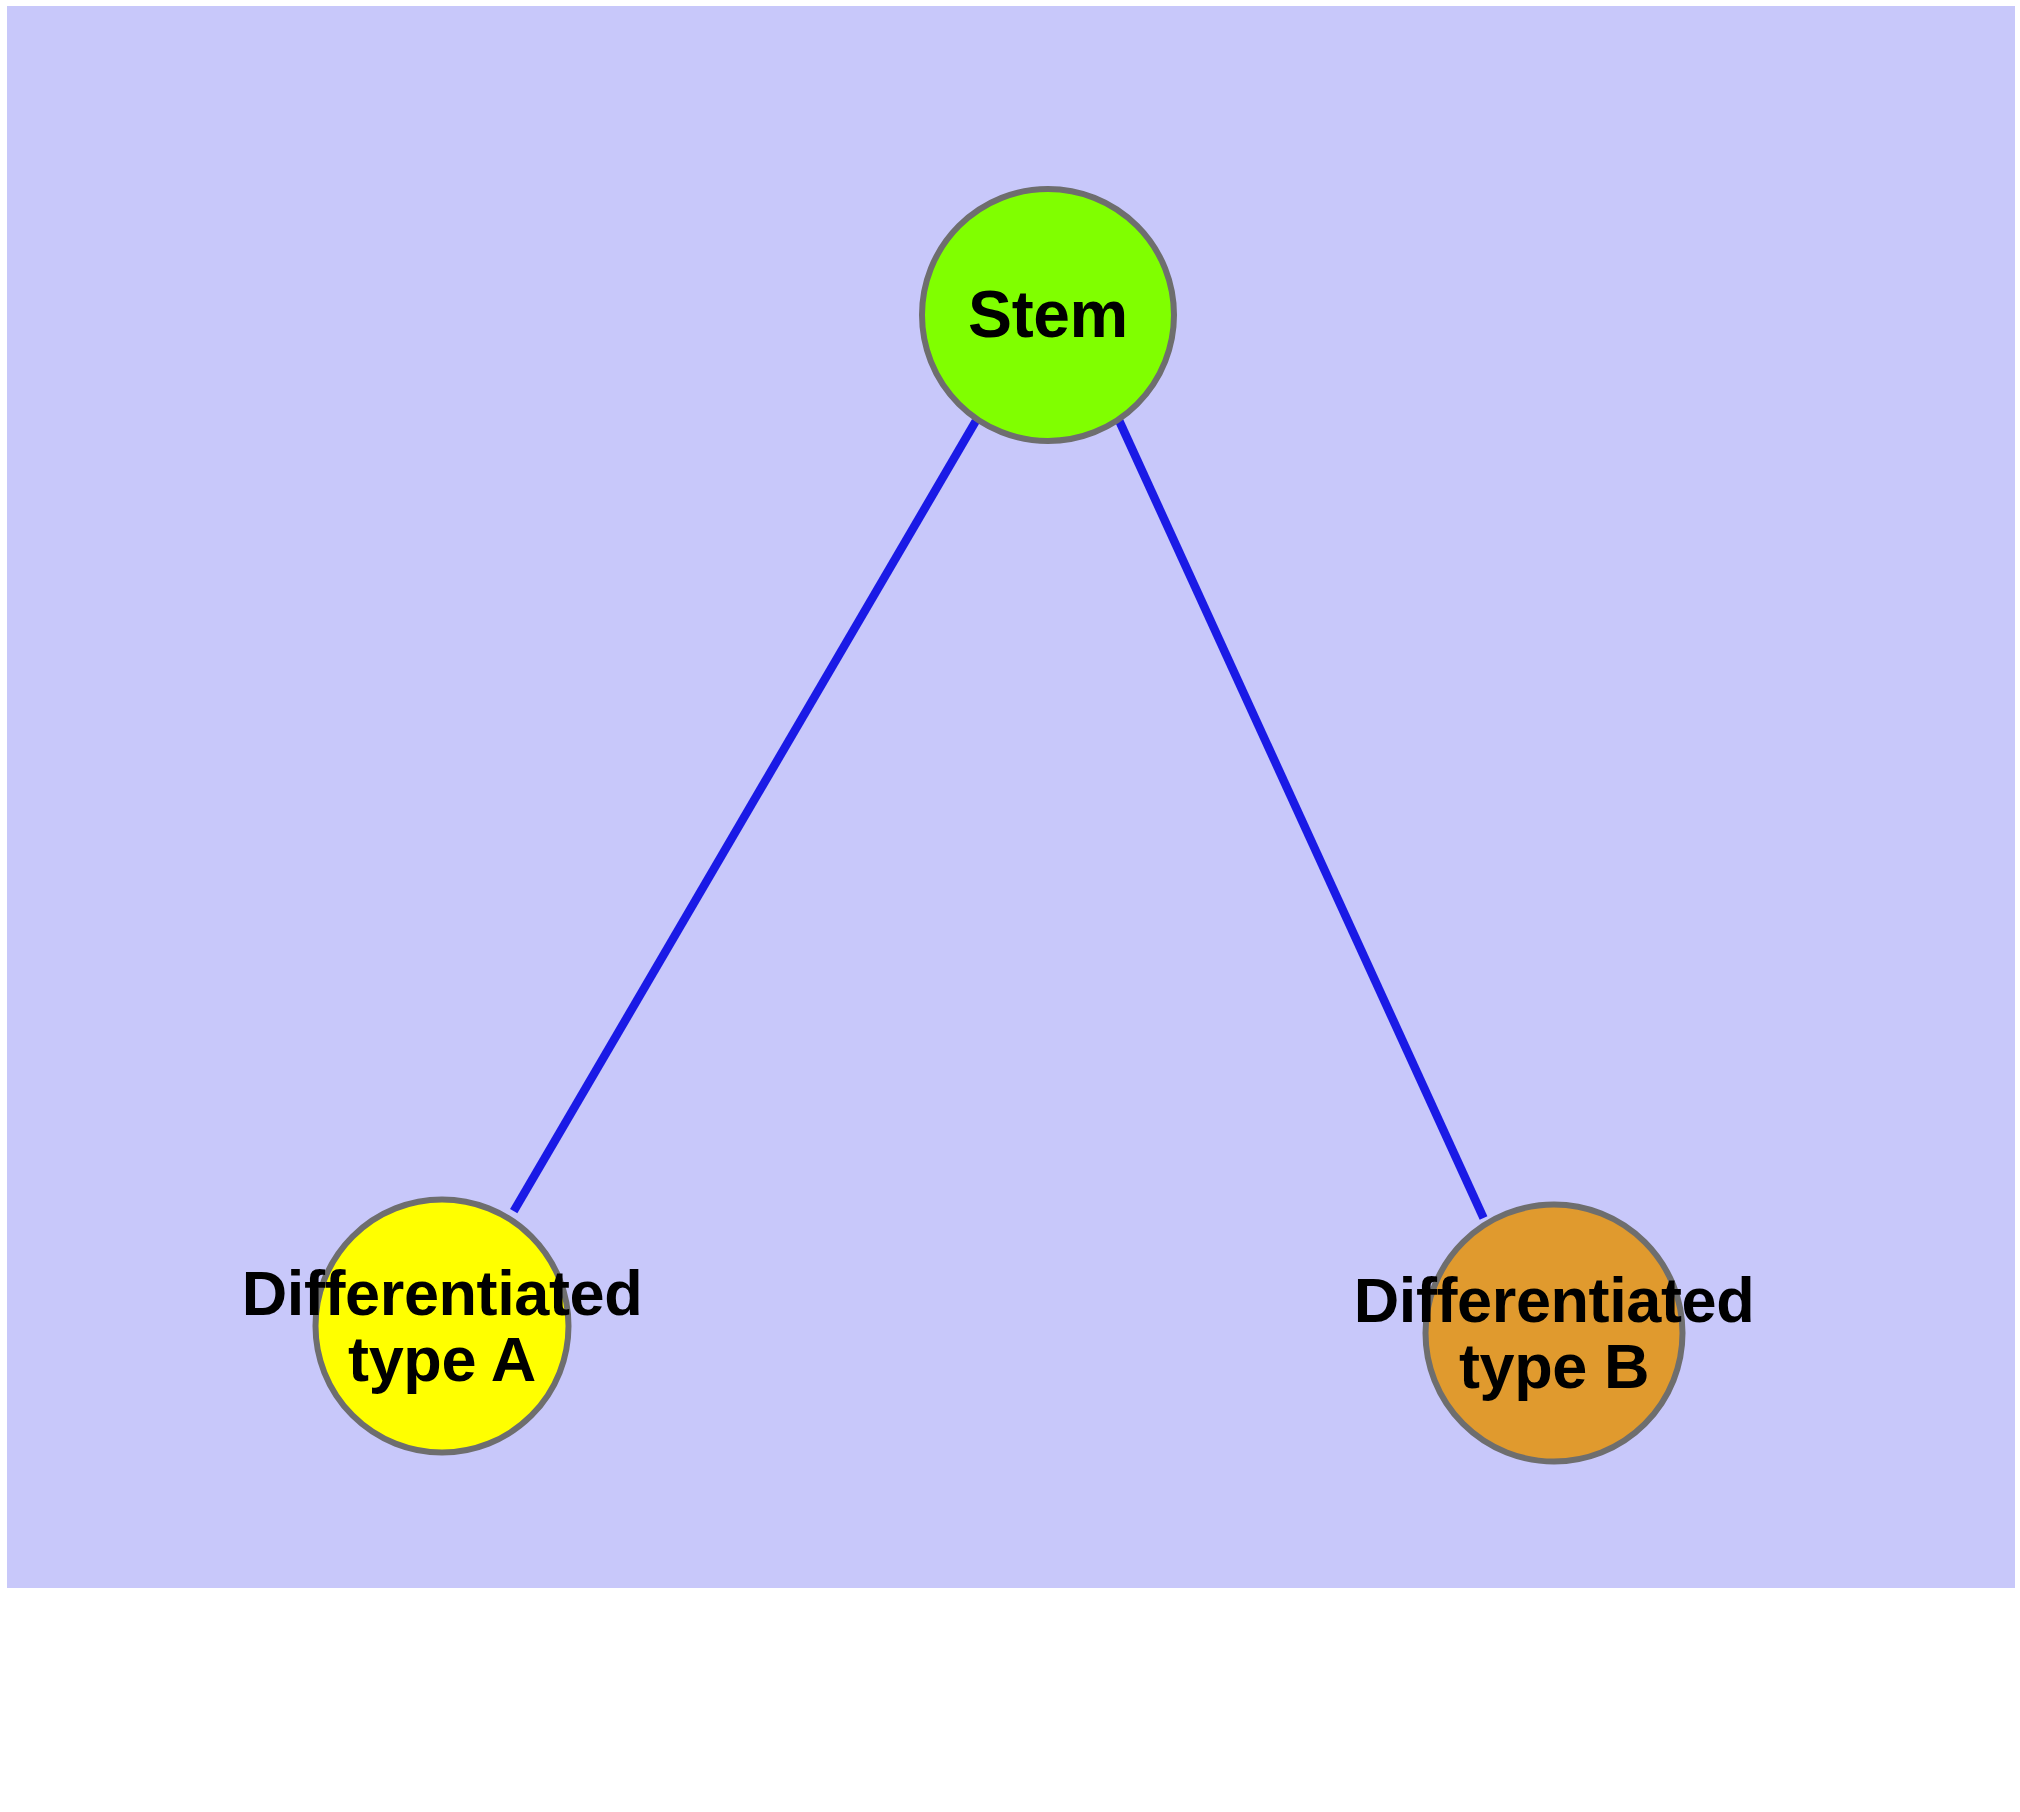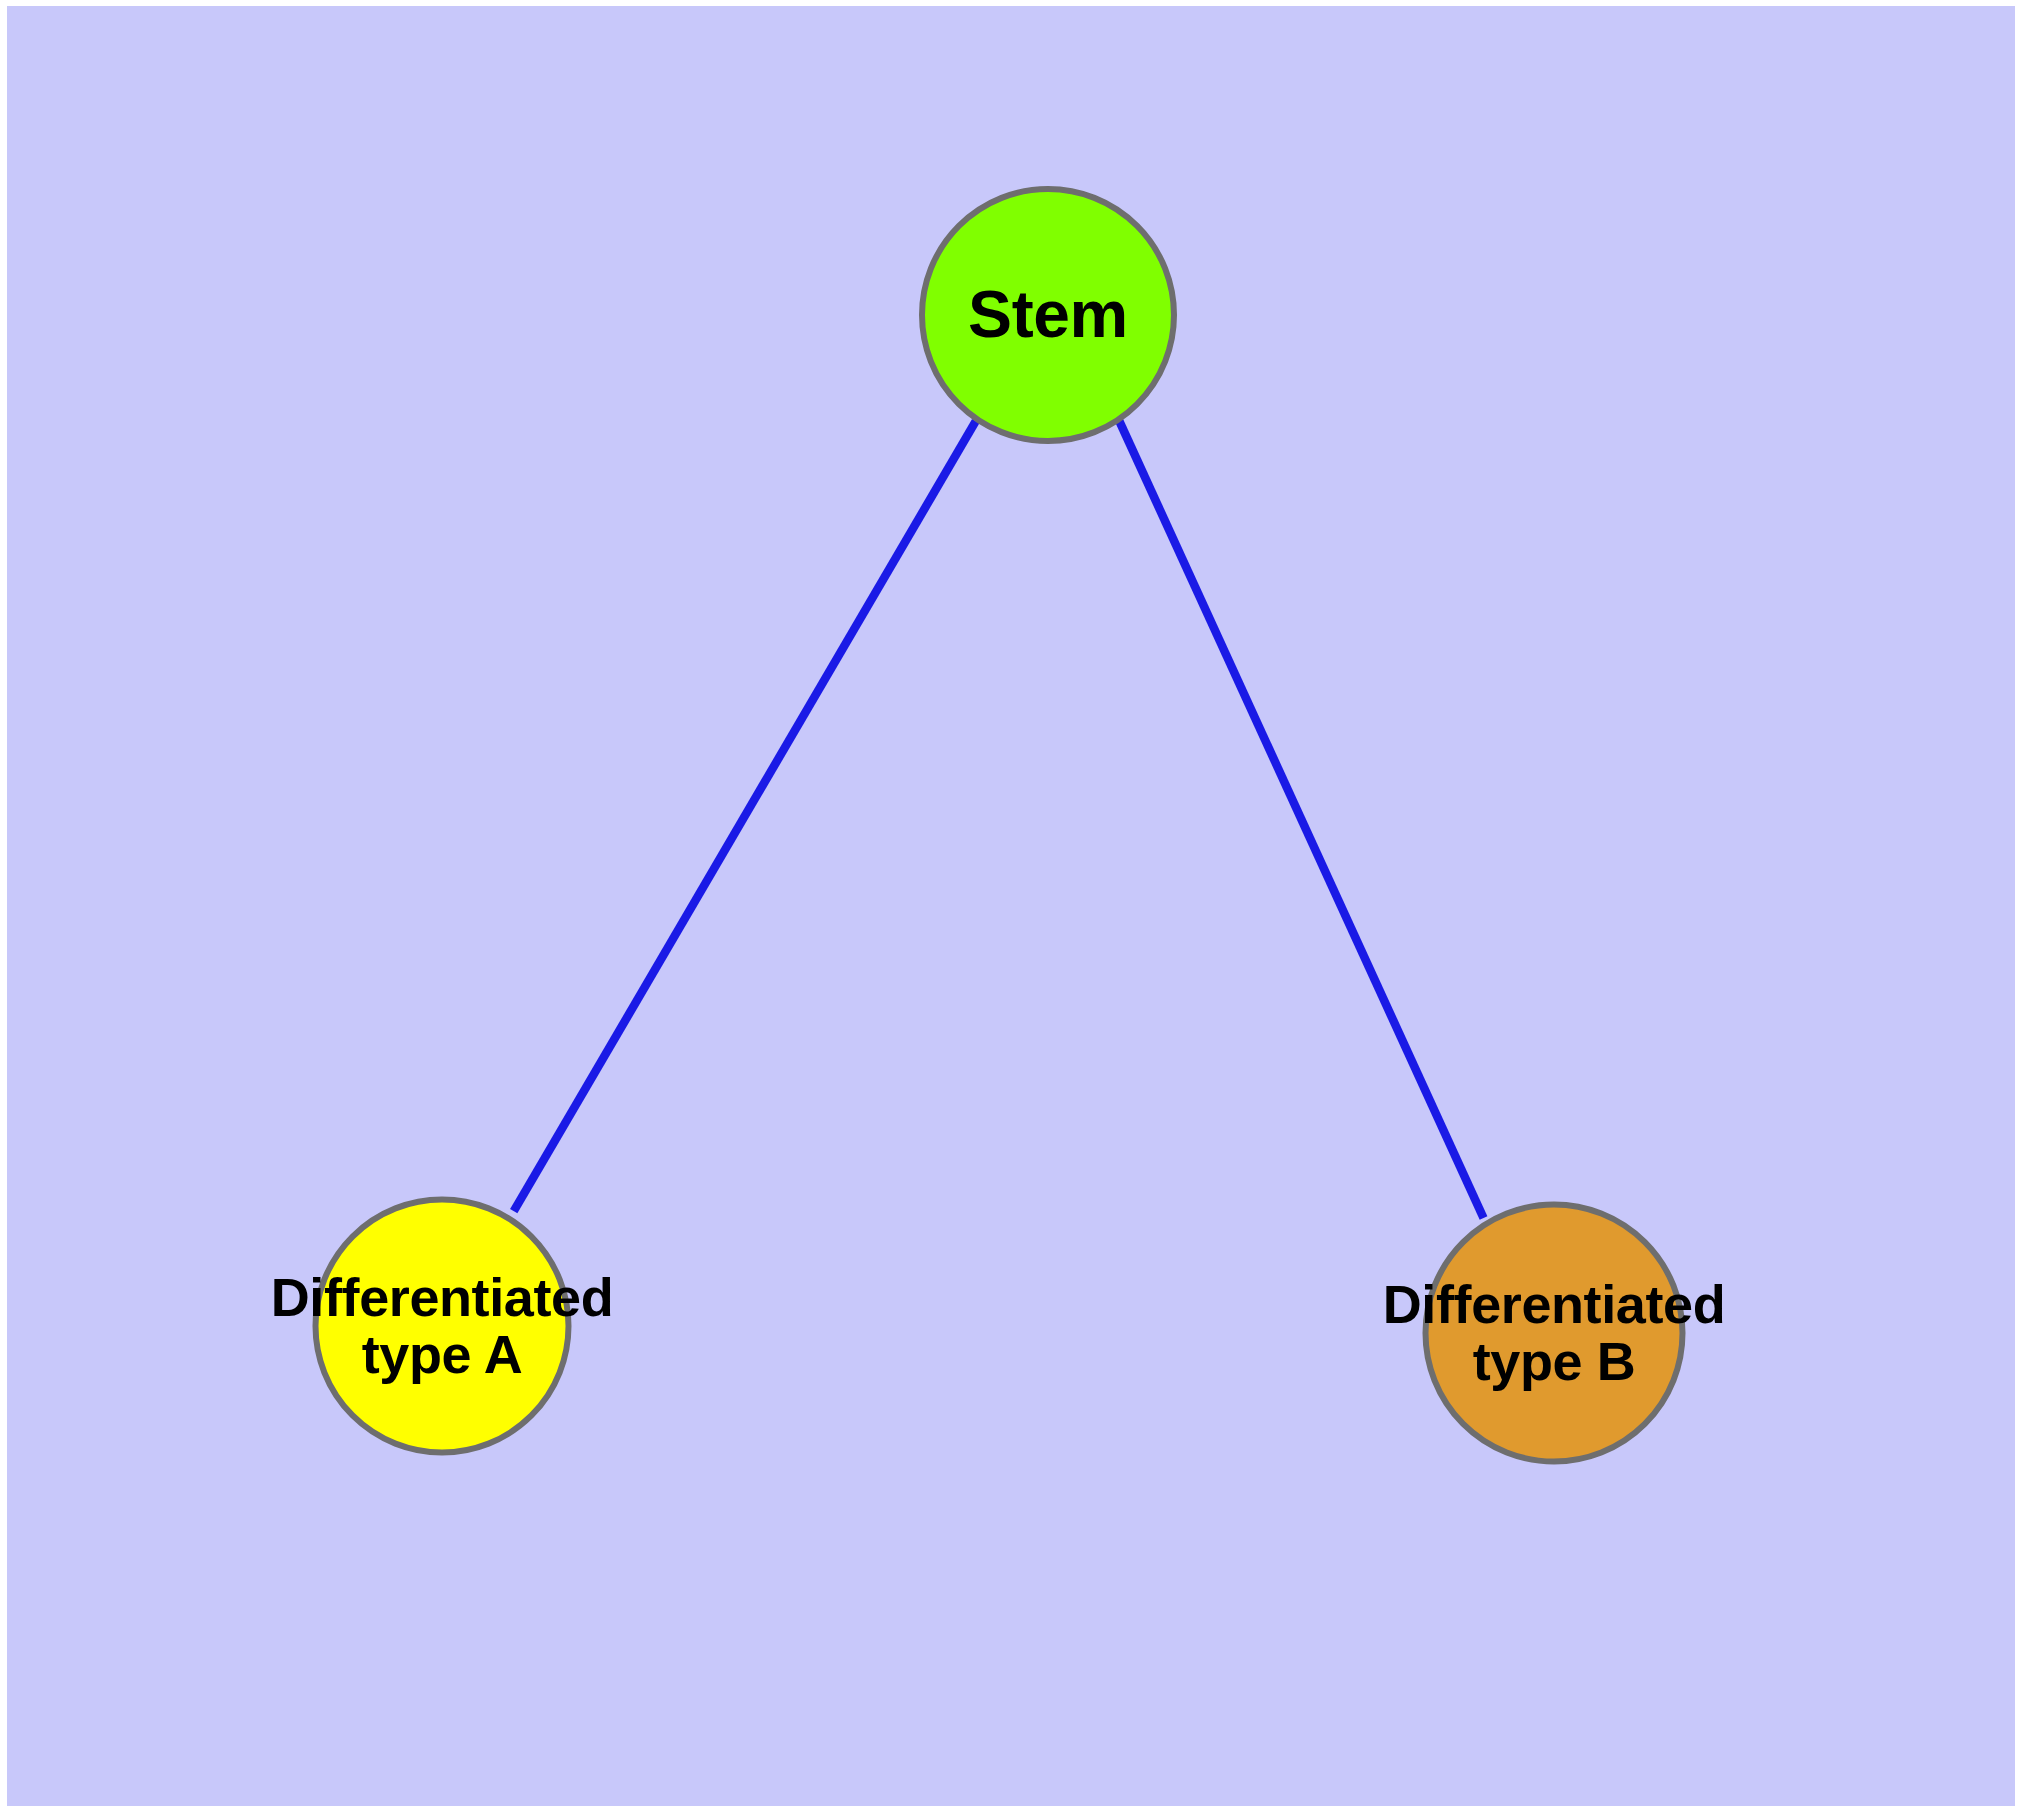--- a/index.html
+++ b/index.html
@@ -51,27 +51,27 @@
     top: 50%;
     transform: translate(-50%, -50%);
     color: #000000;
     font-weight: bold;
     text-align: center;
     white-space: pre;
     line-height: 1.06;
     letter-spacing: -0.4px;
     pointer-events: none;
   }
-  .label-lg { font-size: 54px; }
+  .label-lg { font-size: 63px; }
   .label-sm { font-size: 66px; }
 </style>
 </head>
 <body>
 
-<div id="canvas" style="width: 2021px; height: 1812px; background: rgb(255, 255, 255);">
+<div id="canvas" style="width: 2021px; height: 1588px; background: rgb(255, 255, 255);">
 
   <div id="plot-area" style="background: rgb(200, 200, 250);"></div>
 
   <svg id="graph-svg" viewBox="0 0 2384 2138" preserveAspectRatio="none">
     <g id="edges-container">
         <line x1="1151" y1="497" x2="606" y2="1429" stroke="#1a1ae6" stroke-width="10" stroke-linecap="butt"></line>
         <line x1="1320" y1="496" x2="1750" y2="1437" stroke="#1a1ae6" stroke-width="10" stroke-linecap="butt"></line>
       </g>
   </svg>
 

